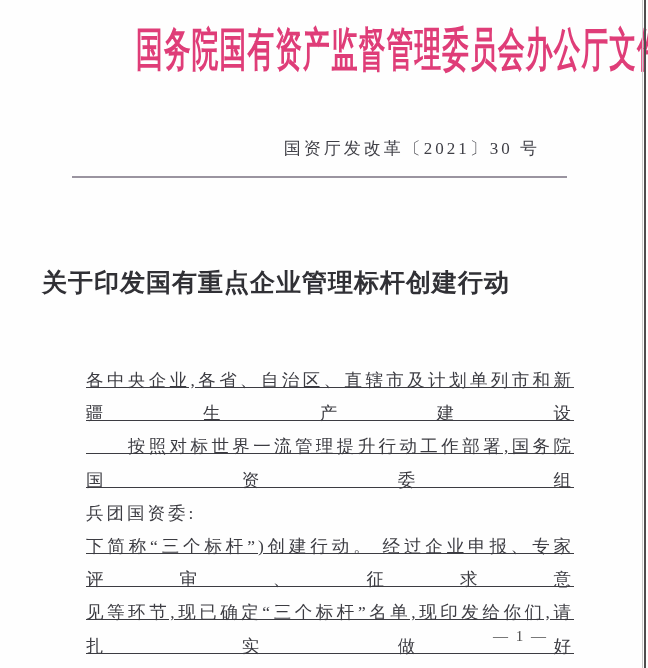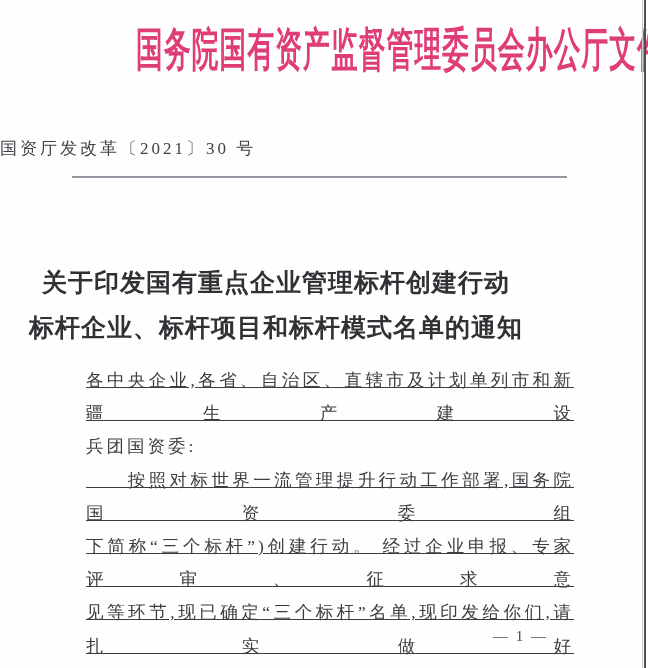--- a/index.html
+++ b/index.html
@@ -32,21 +32,21 @@
     letter-spacing: 2px;
     white-space: nowrap;
   }
 
   
   .doc-number {
     position: absolute;
     top: 137px;
     left: 0;
     width: 540px;
-    text-align: left;
+    text-align: right;
     font-size: 17px;
     letter-spacing: 3px;
     color: #3f3f46;
   }
 
   
   .divider {
     position: absolute;
     top: 176px;
     left: 72px;
@@ -134,27 +134,26 @@
 <div class="page">
 
   <div class="red-header">国务院国有资产监督管理委员会办公厅文件</div>
 
   <div class="doc-number">国资厅发改革〔2021〕30 号</div>
 
   <div class="divider"></div>
 
   <h1 class="doc-title">
     <span class="title-line">关于印发国有重点企业管理标杆创建行动</span>
-    <span class="title-line">标杆企业、标杆项目和标杆模式名单的通知</span>
   </h1>
 
   <div class="doc-body" id="document-body">
       <div class="body-line justify">各中央企业,各省、自治区、直辖市及计划单列市和新疆生产建设</div>
+      <div class="body-line justify">　　按照对标世界一流管理提升行动工作部署,国务院国资委组</div>
       <div class="body-line">兵团国资委:</div>
-      <div class="body-line justify">　　按照对标世界一流管理提升行动工作部署,国务院国资委组</div>
       <div class="body-line justify">下简称“三个标杆”)创建行动。 经过企业申报、专家评审、征求意</div>
       <div class="body-line justify">见等环节,现已确定“三个标杆”名单,现印发给你们,请扎实做好</div>
     </div>
 
   <div class="page-number">— 1 —</div>
 
   <div class="scan-edge-light"></div>
   <div class="scan-edge-dark"></div>
 
 </div>

